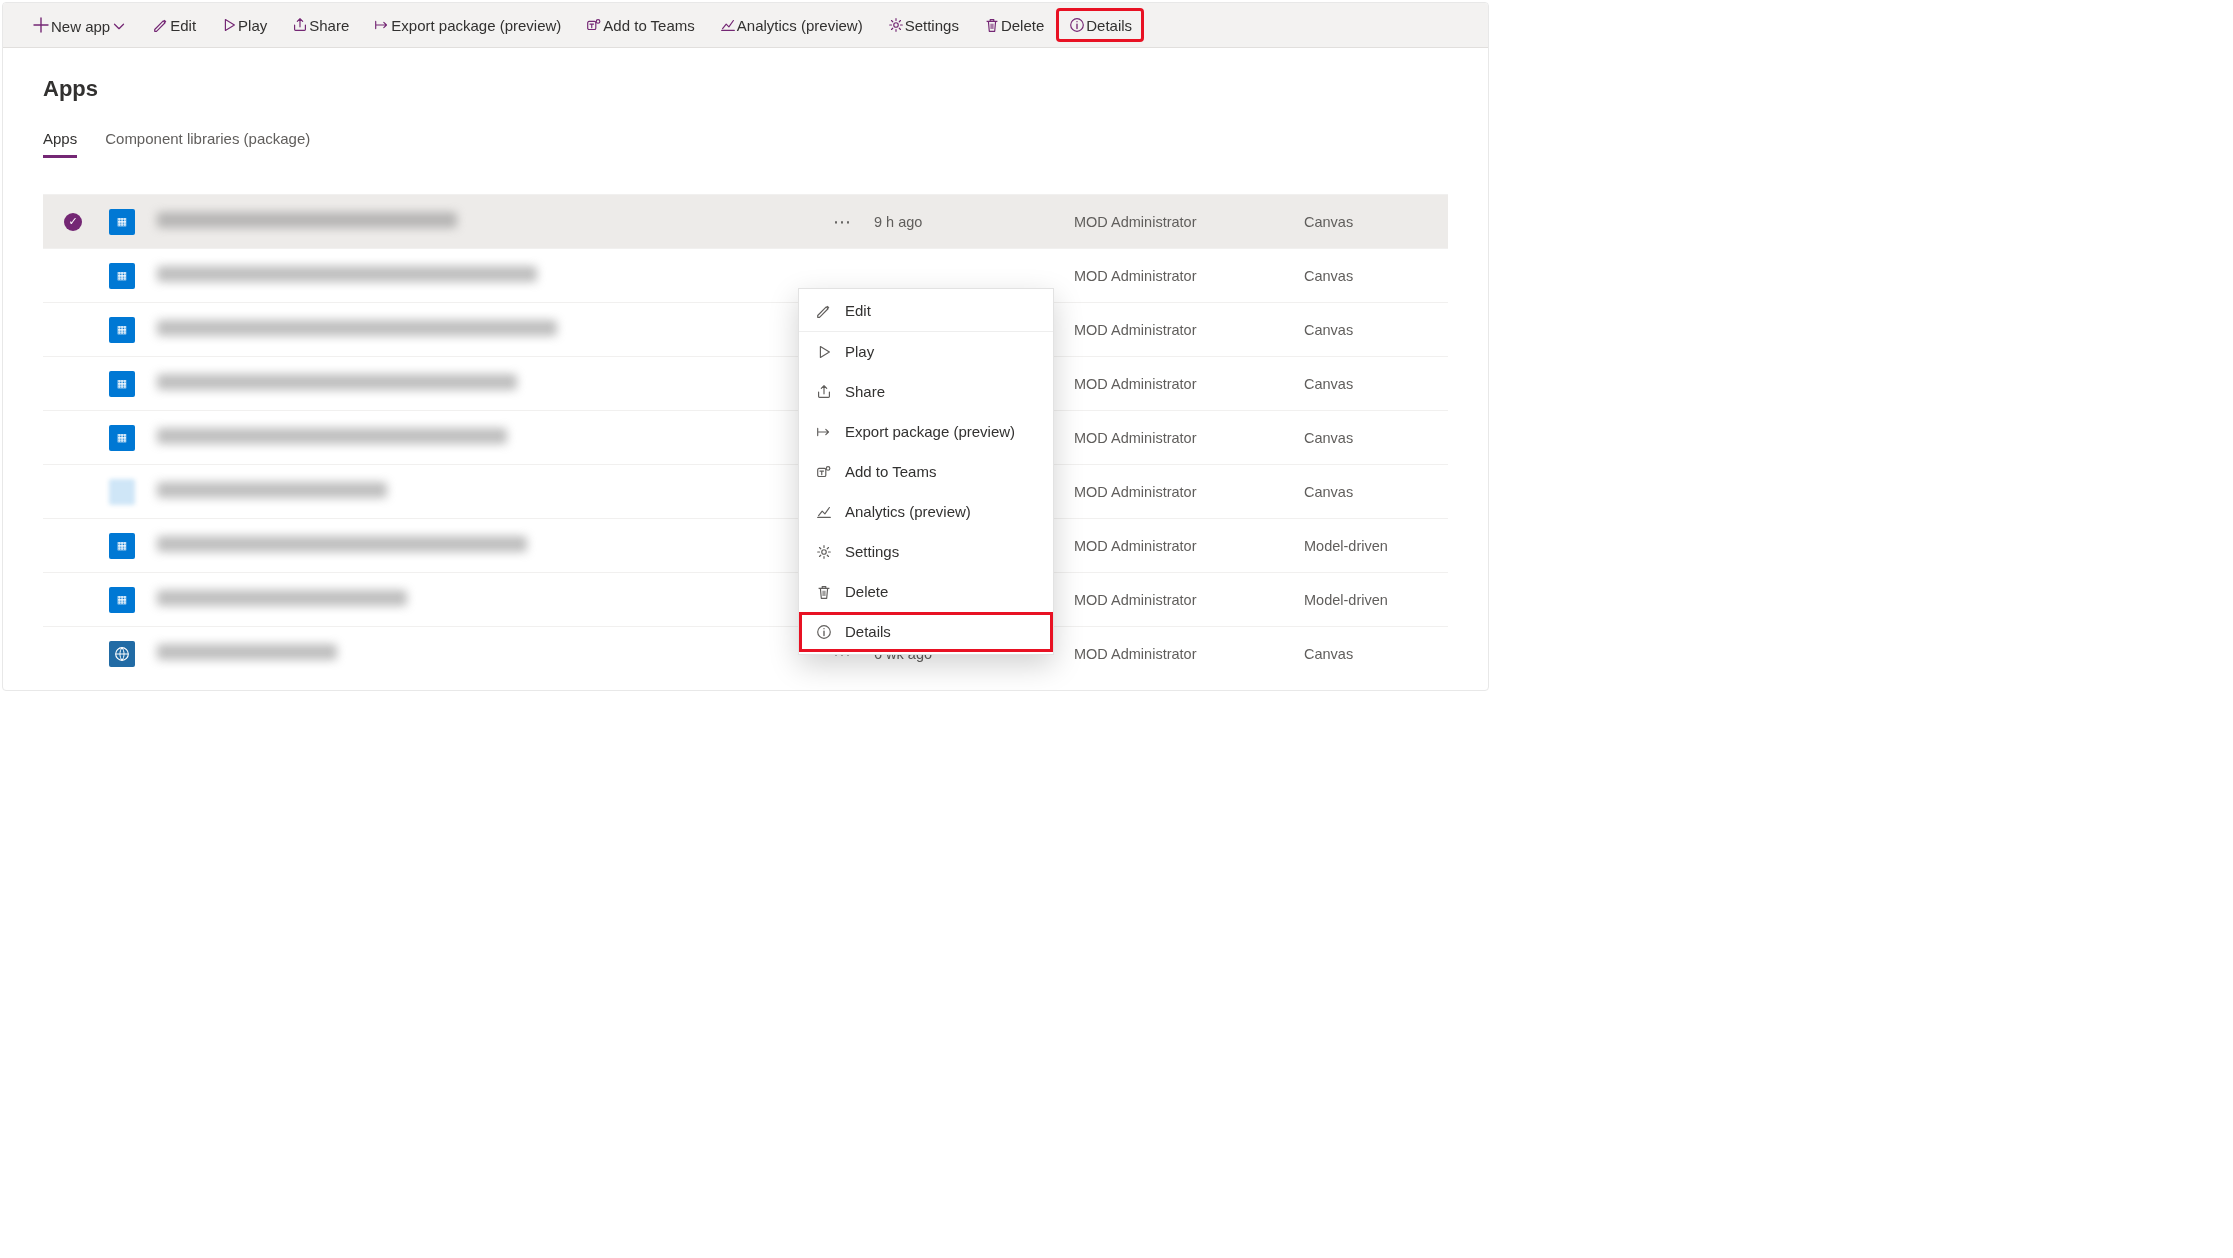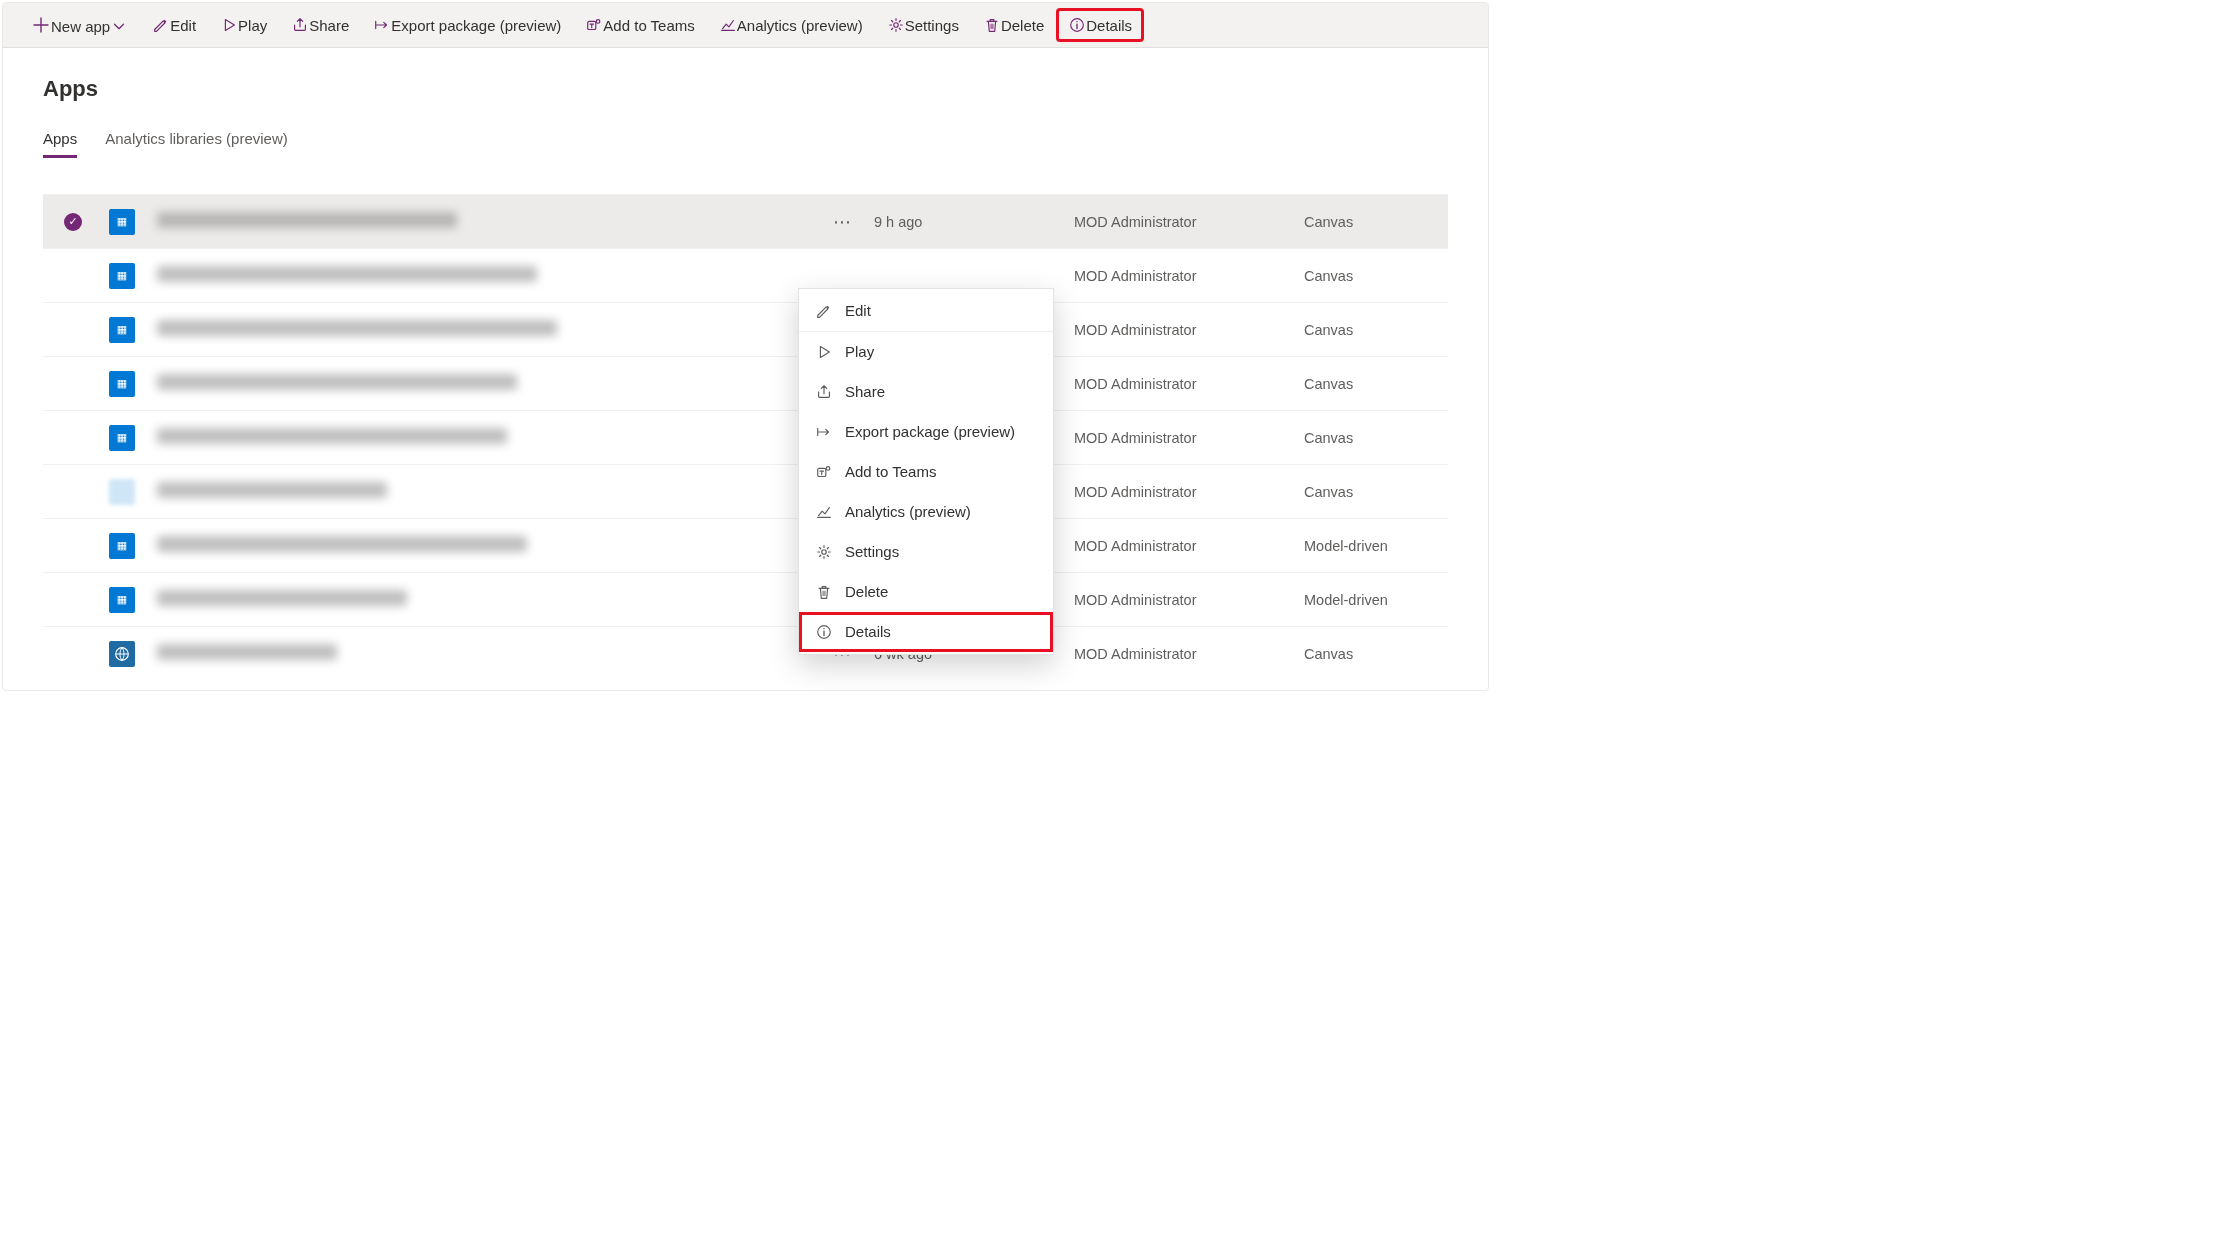--- a/index.html
+++ b/index.html
@@ -278,21 +278,21 @@
         </span>
       <span>Details</span>
     </div>
   </div>
 
   <div class="content">
     <h1 class="page-title">Apps</h1>
 
     <div class="tabs">
       <div class="tab active">Apps</div>
-      <div class="tab">Analytics libraries (preview)</div>
+      <div class="tab">Component libraries (package)</div>
     </div>
 
     <div class="grid" style="position:relative">
 
       <div id="rows-host">
           <div class="trow selected">
             <div class="cell check-col">
               <div class="check-circle">✓</div>
             </div>
             <div class="cell">

